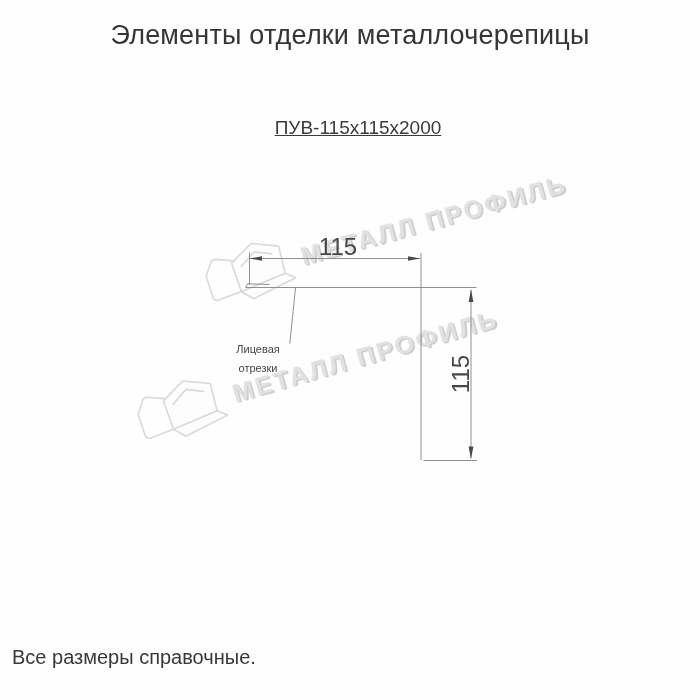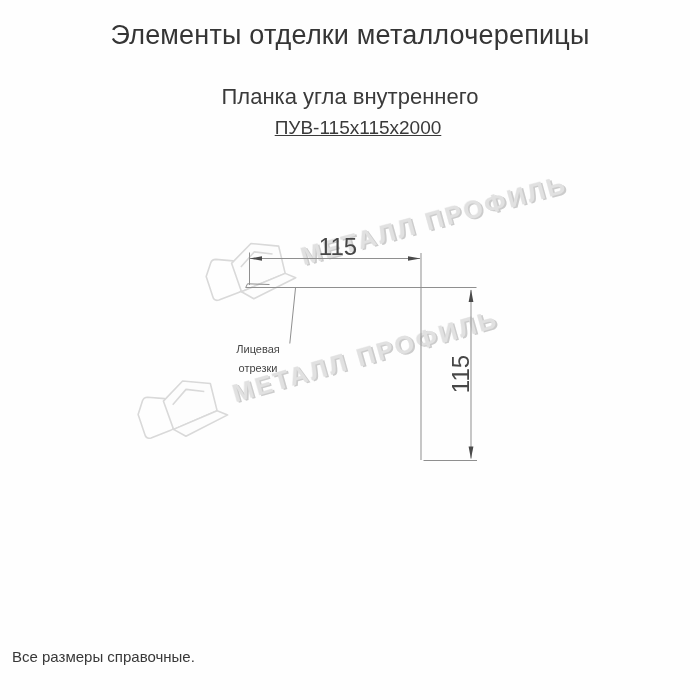--- a/index.html
+++ b/index.html
@@ -37,30 +37,29 @@
     transform-origin:left center;pointer-events:none;
   }
   .watermark-a{left:202px;top:252px;transform:rotate(-15.5deg);}
   .watermark-b{left:134px;top:390px;transform:rotate(-16deg);}
   .watermark .wm-text{
     font-size:25px;font-weight:bold;letter-spacing:2.5px;white-space:nowrap;
     color:#e1e1e1;text-shadow:1.5px 1.5px 0 #cccccc, -0.5px -0.5px 0 #f3f3f3;
   }
   .footer{
     position:absolute;left:12px;top:647px;z-index:3;
-    font-size:15px;line-height:20px;color:#383838;
+    font-size:20px;line-height:20px;color:#383838;
   }
 </style>
 </head>
 <body>
 
 <div class="page">
 
   <div class="title">Элементы отделки металлочерепицы</div>
-  <div class="subtitle">Планка угла внутреннего</div>
   <div class="model">ПУВ-115х115х2000</div>
 
   <div class="watermark watermark-a">
     <svg width="94" height="64" viewBox="0 0 94 64">
       <g stroke="#d9d9d9" stroke-width="1.6" fill="#fdfdfd" stroke-linejoin="round">
         <path d="M6 26 L14 14 Q16 11 20 12 L36 18 Q39 19 39 23 L37 46 Q37 50 33 50 L12 52 Q7 52 7 47 Z" fill="none"></path>
         <path d="M34 20 L58 6 L84 16 L83 44 L36 50 Z"></path>
         <path d="M36 50 L83 44 L92 51 L46 60 Z"></path>
         <path d="M42 26 L59 15 L76 22" fill="none"></path>
       </g>

